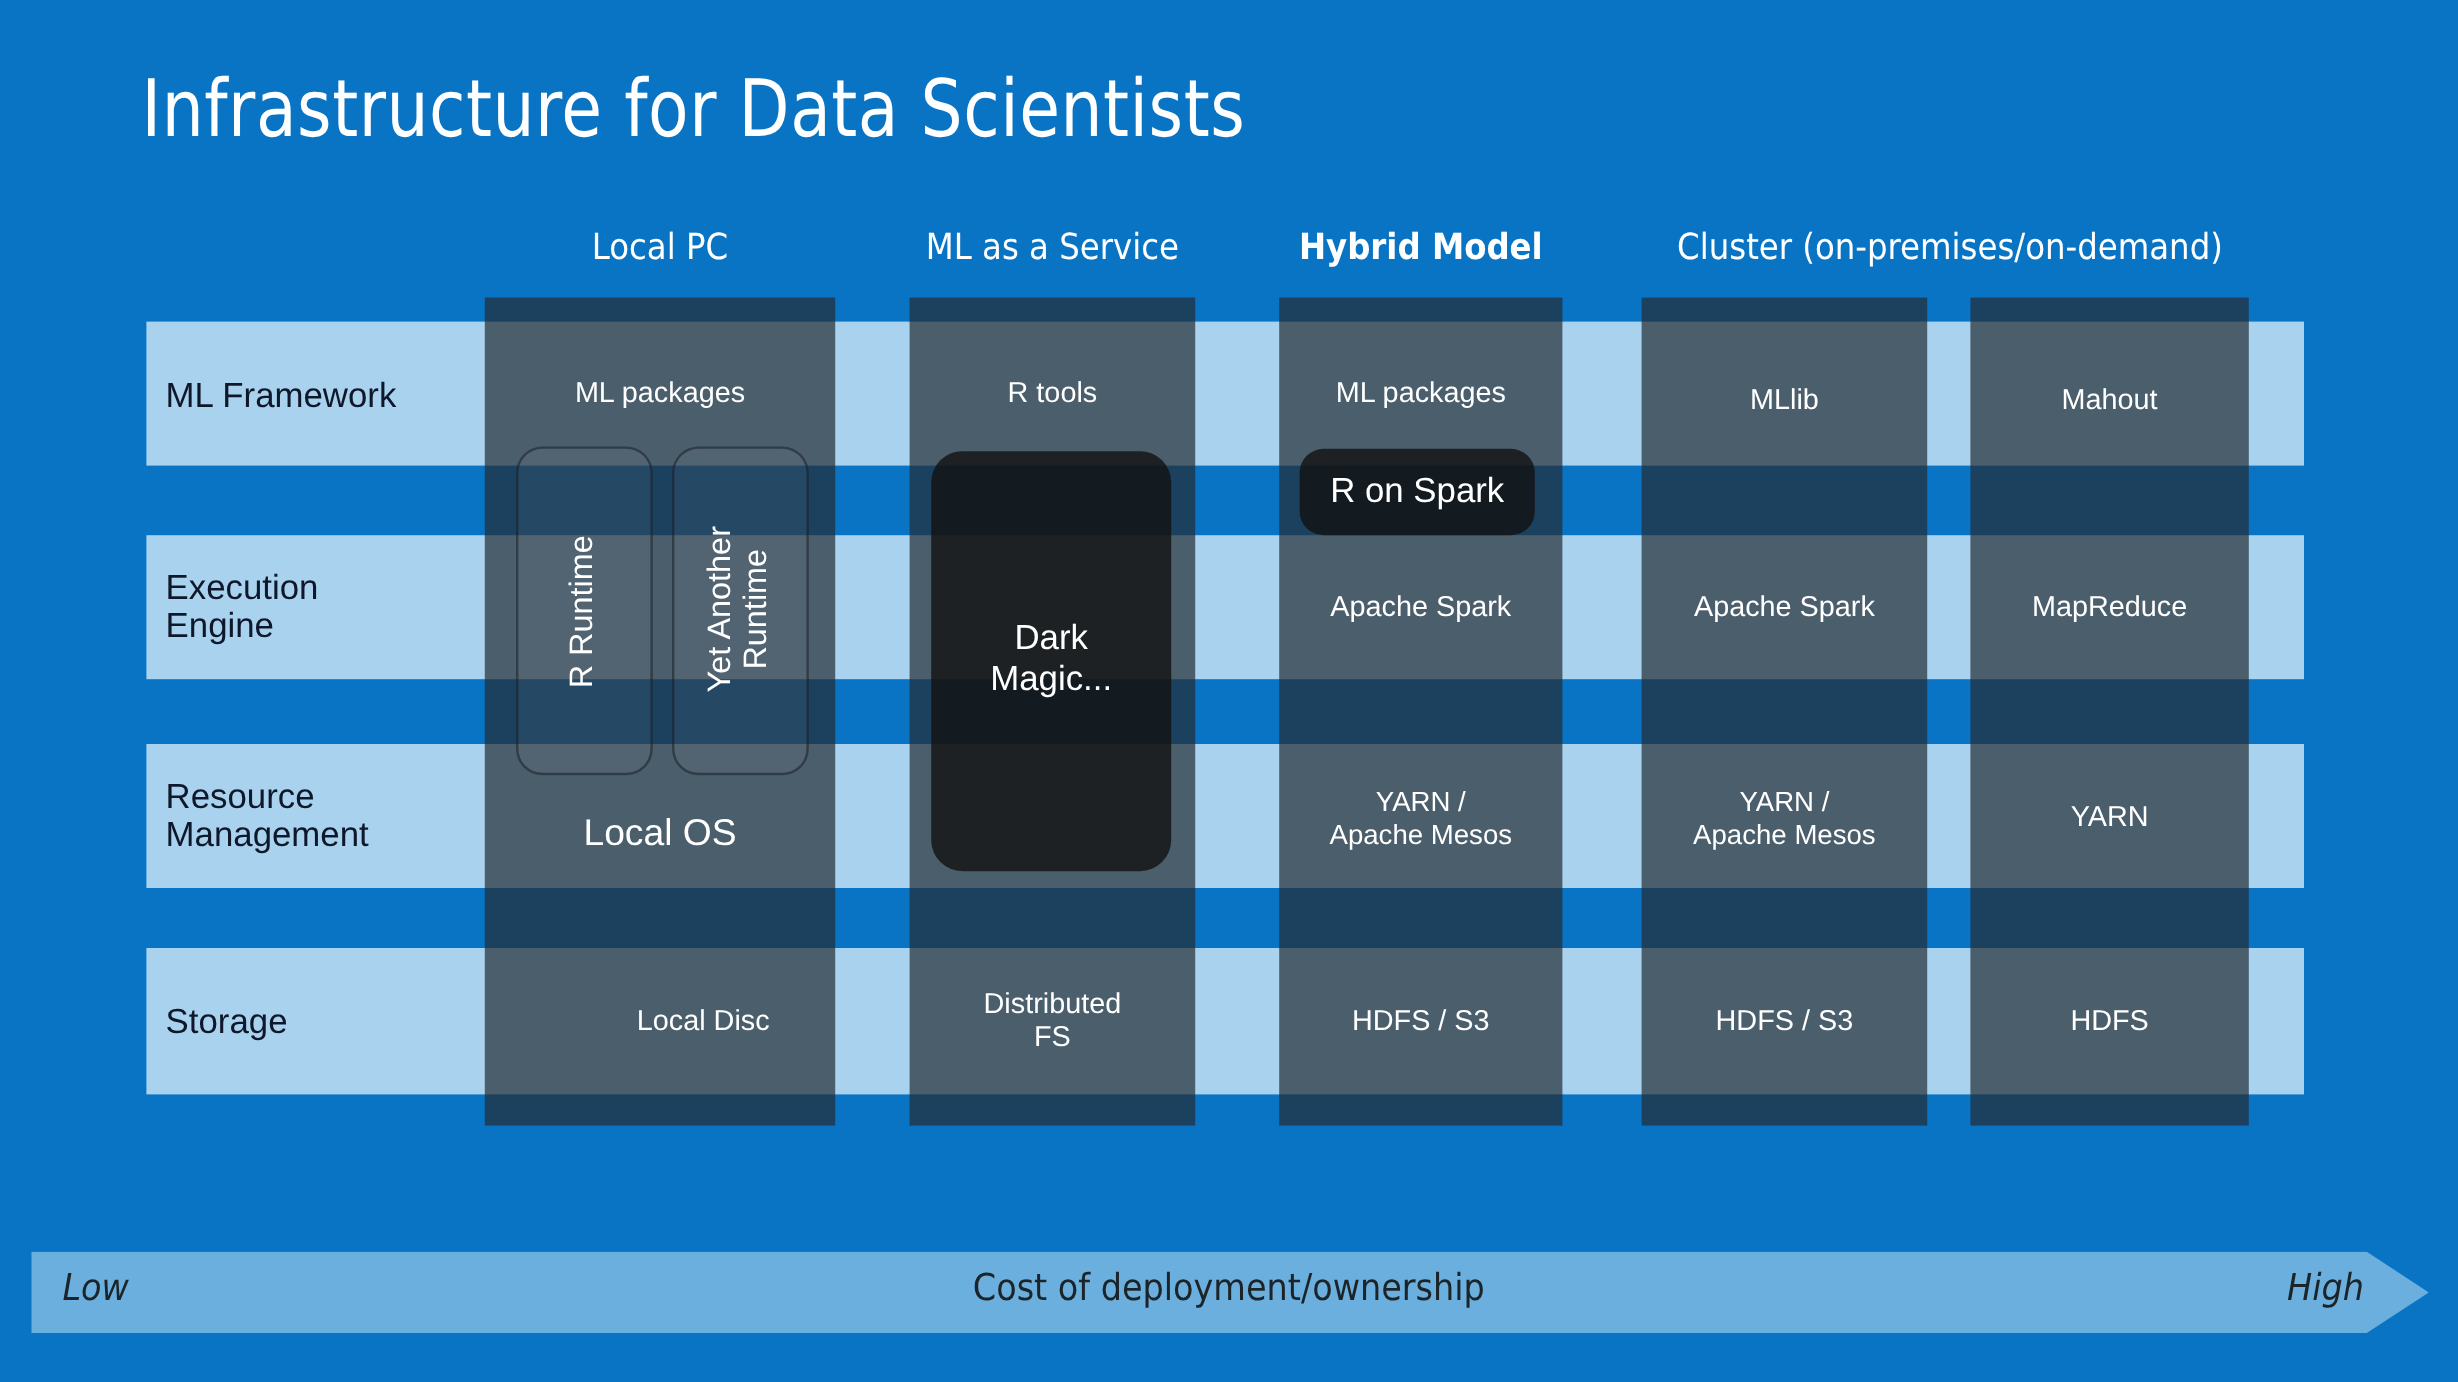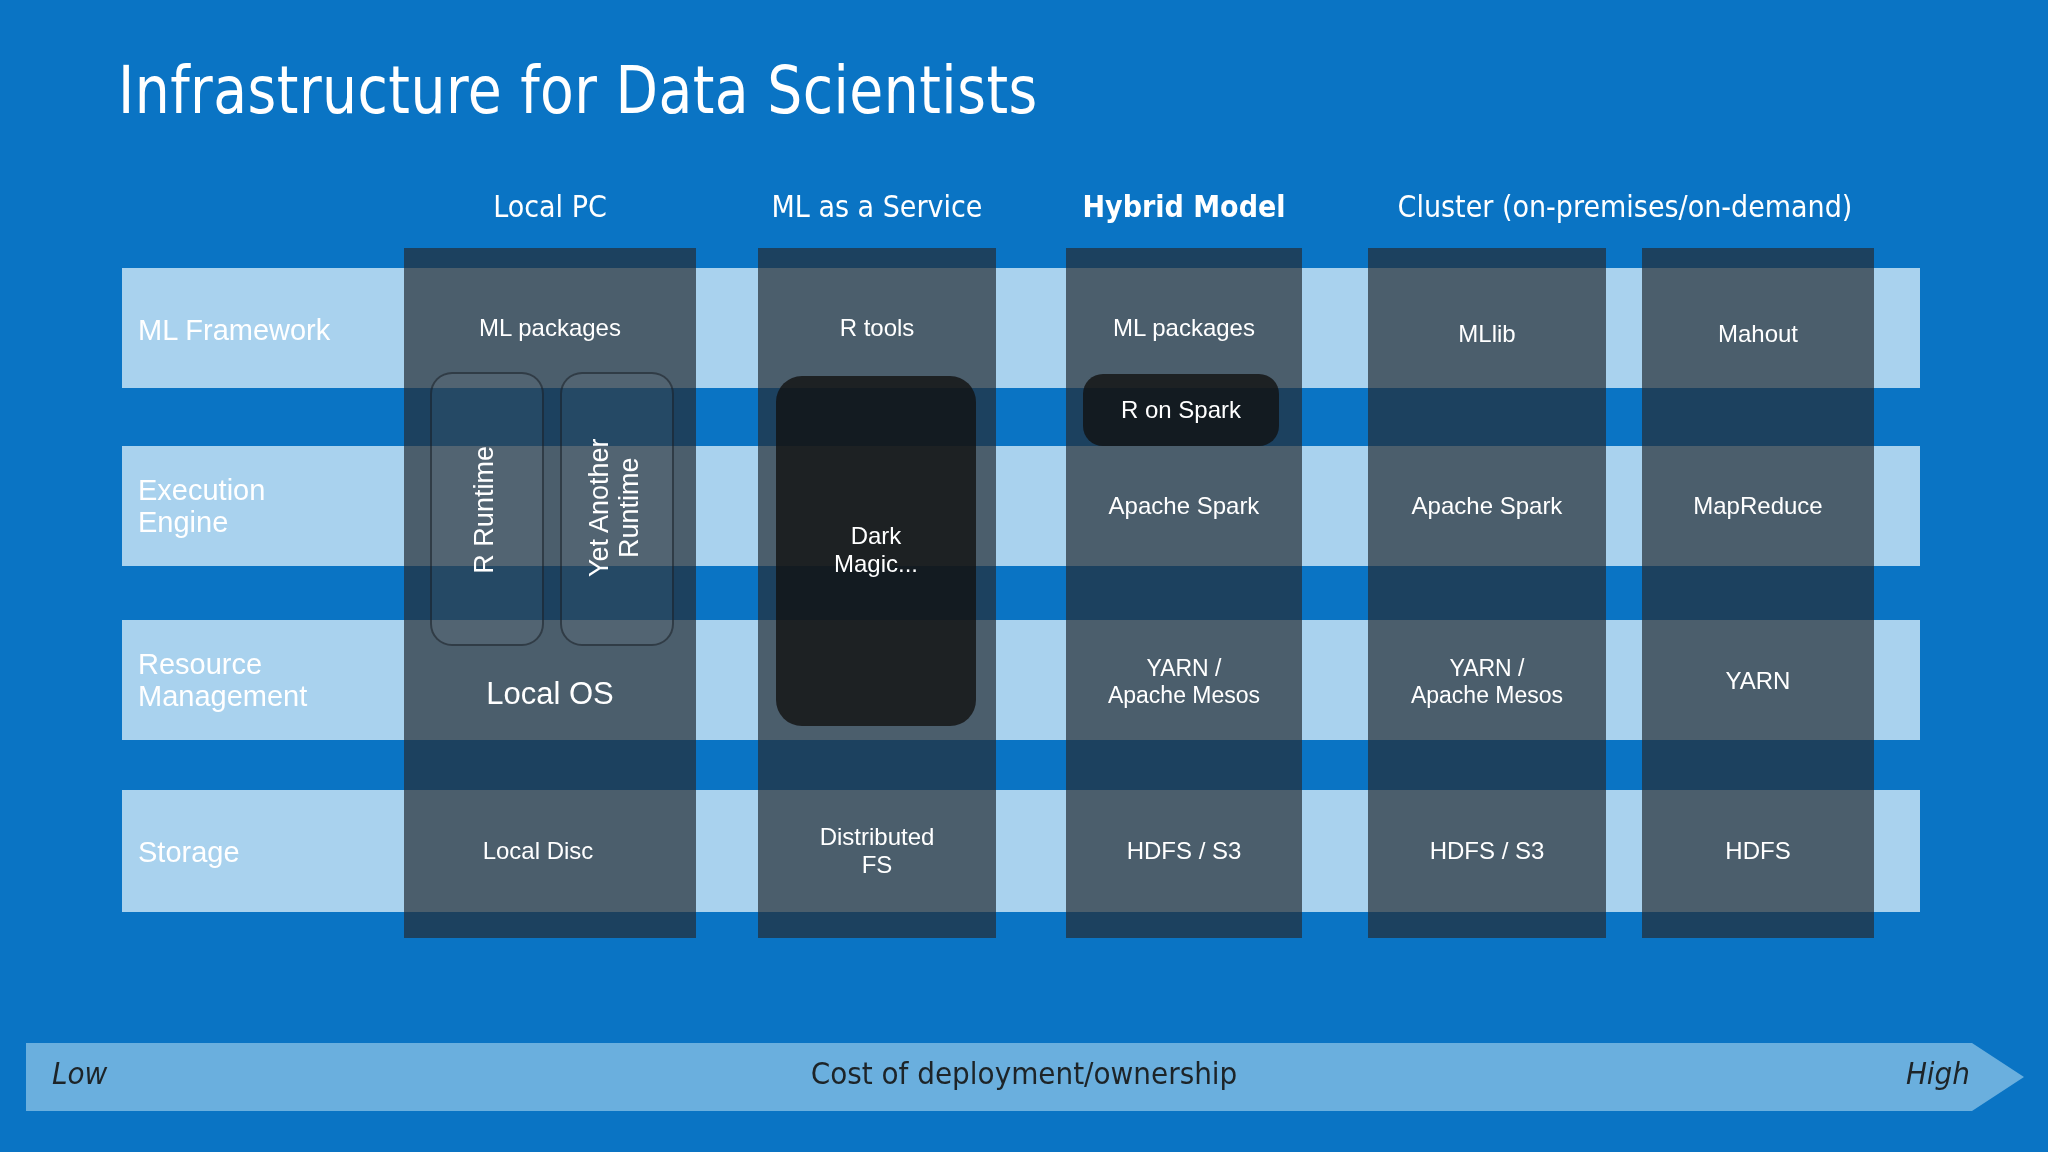--- a/index.html
+++ b/index.html
@@ -57,21 +57,21 @@
   .row-band {
     position: absolute;
     left: 122px;
     width: 1798px;
     background: #a9d2ee;
   }
   .row-label {
     position: absolute;
     left: 138px;
     width: 250px;
-    color: #ffffff;
+    color: #0f172a;
     font-size: 29px;
     line-height: 1.12;
     font-weight: 400;
   }
 
   
   .col-overlay {
     position: absolute;
     top: 248px;
     height: 690px;
@@ -114,21 +114,21 @@
   
   .dark-panel {
     position: absolute;
     background: rgba(18, 18, 18, 0.80);
     border-radius: 26px;
   }
   .dark-panel-label {
     position: absolute;
     color: #ffffff;
     text-align: center;
-    font-size: 24px;
+    font-size: 29px;
     line-height: 1.16;
     display: flex;
     align-items: center;
     justify-content: center;
   }
 
   
   #cost-arrow {
     position: absolute;
     left: 26px;
@@ -201,21 +201,21 @@
   <div class="cell" style="left:404px;width:292px;top:300px;height:56px;">ML packages</div>
 
   <div class="runtime-box" style="left:430px;width:110px;top:372px;height:270px;"></div>
   <div class="runtime-box" style="left:560px;width:110px;top:372px;height:270px;"></div>
 
   <div class="runtime-label" style="left:385px;top:495px;width:200px;transform:rotate(-90deg);">R Runtime</div>
   <div class="runtime-label" style="left:515px;top:478px;width:200px;transform:rotate(-90deg);">Yet Another
 Runtime</div>
 
   <div class="cell big" style="left:404px;width:292px;top:670px;height:48px;">Local OS</div>
-  <div class="cell" style="left:404px;width:268px;top:825px;height:52px;">Local Disc</div>
+  <div class="cell" style="left:404px;width:268px;top:825px;height:52px;padding-left:48px;">Local Disc</div>
 
   <div class="cell" style="left:758px;width:238px;top:300px;height:56px;">R tools</div>
 
   <div class="dark-panel" style="left:776px;width:200px;top:376px;height:350px;"></div>
   <div class="dark-panel-label" style="left:776px;width:200px;top:505px;height:90px;white-space:pre-line;">Dark
 Magic...</div>
 
   <div class="cell" style="left:758px;width:238px;top:812px;height:78px;white-space:pre-line;">Distributed
 FS</div>
 

